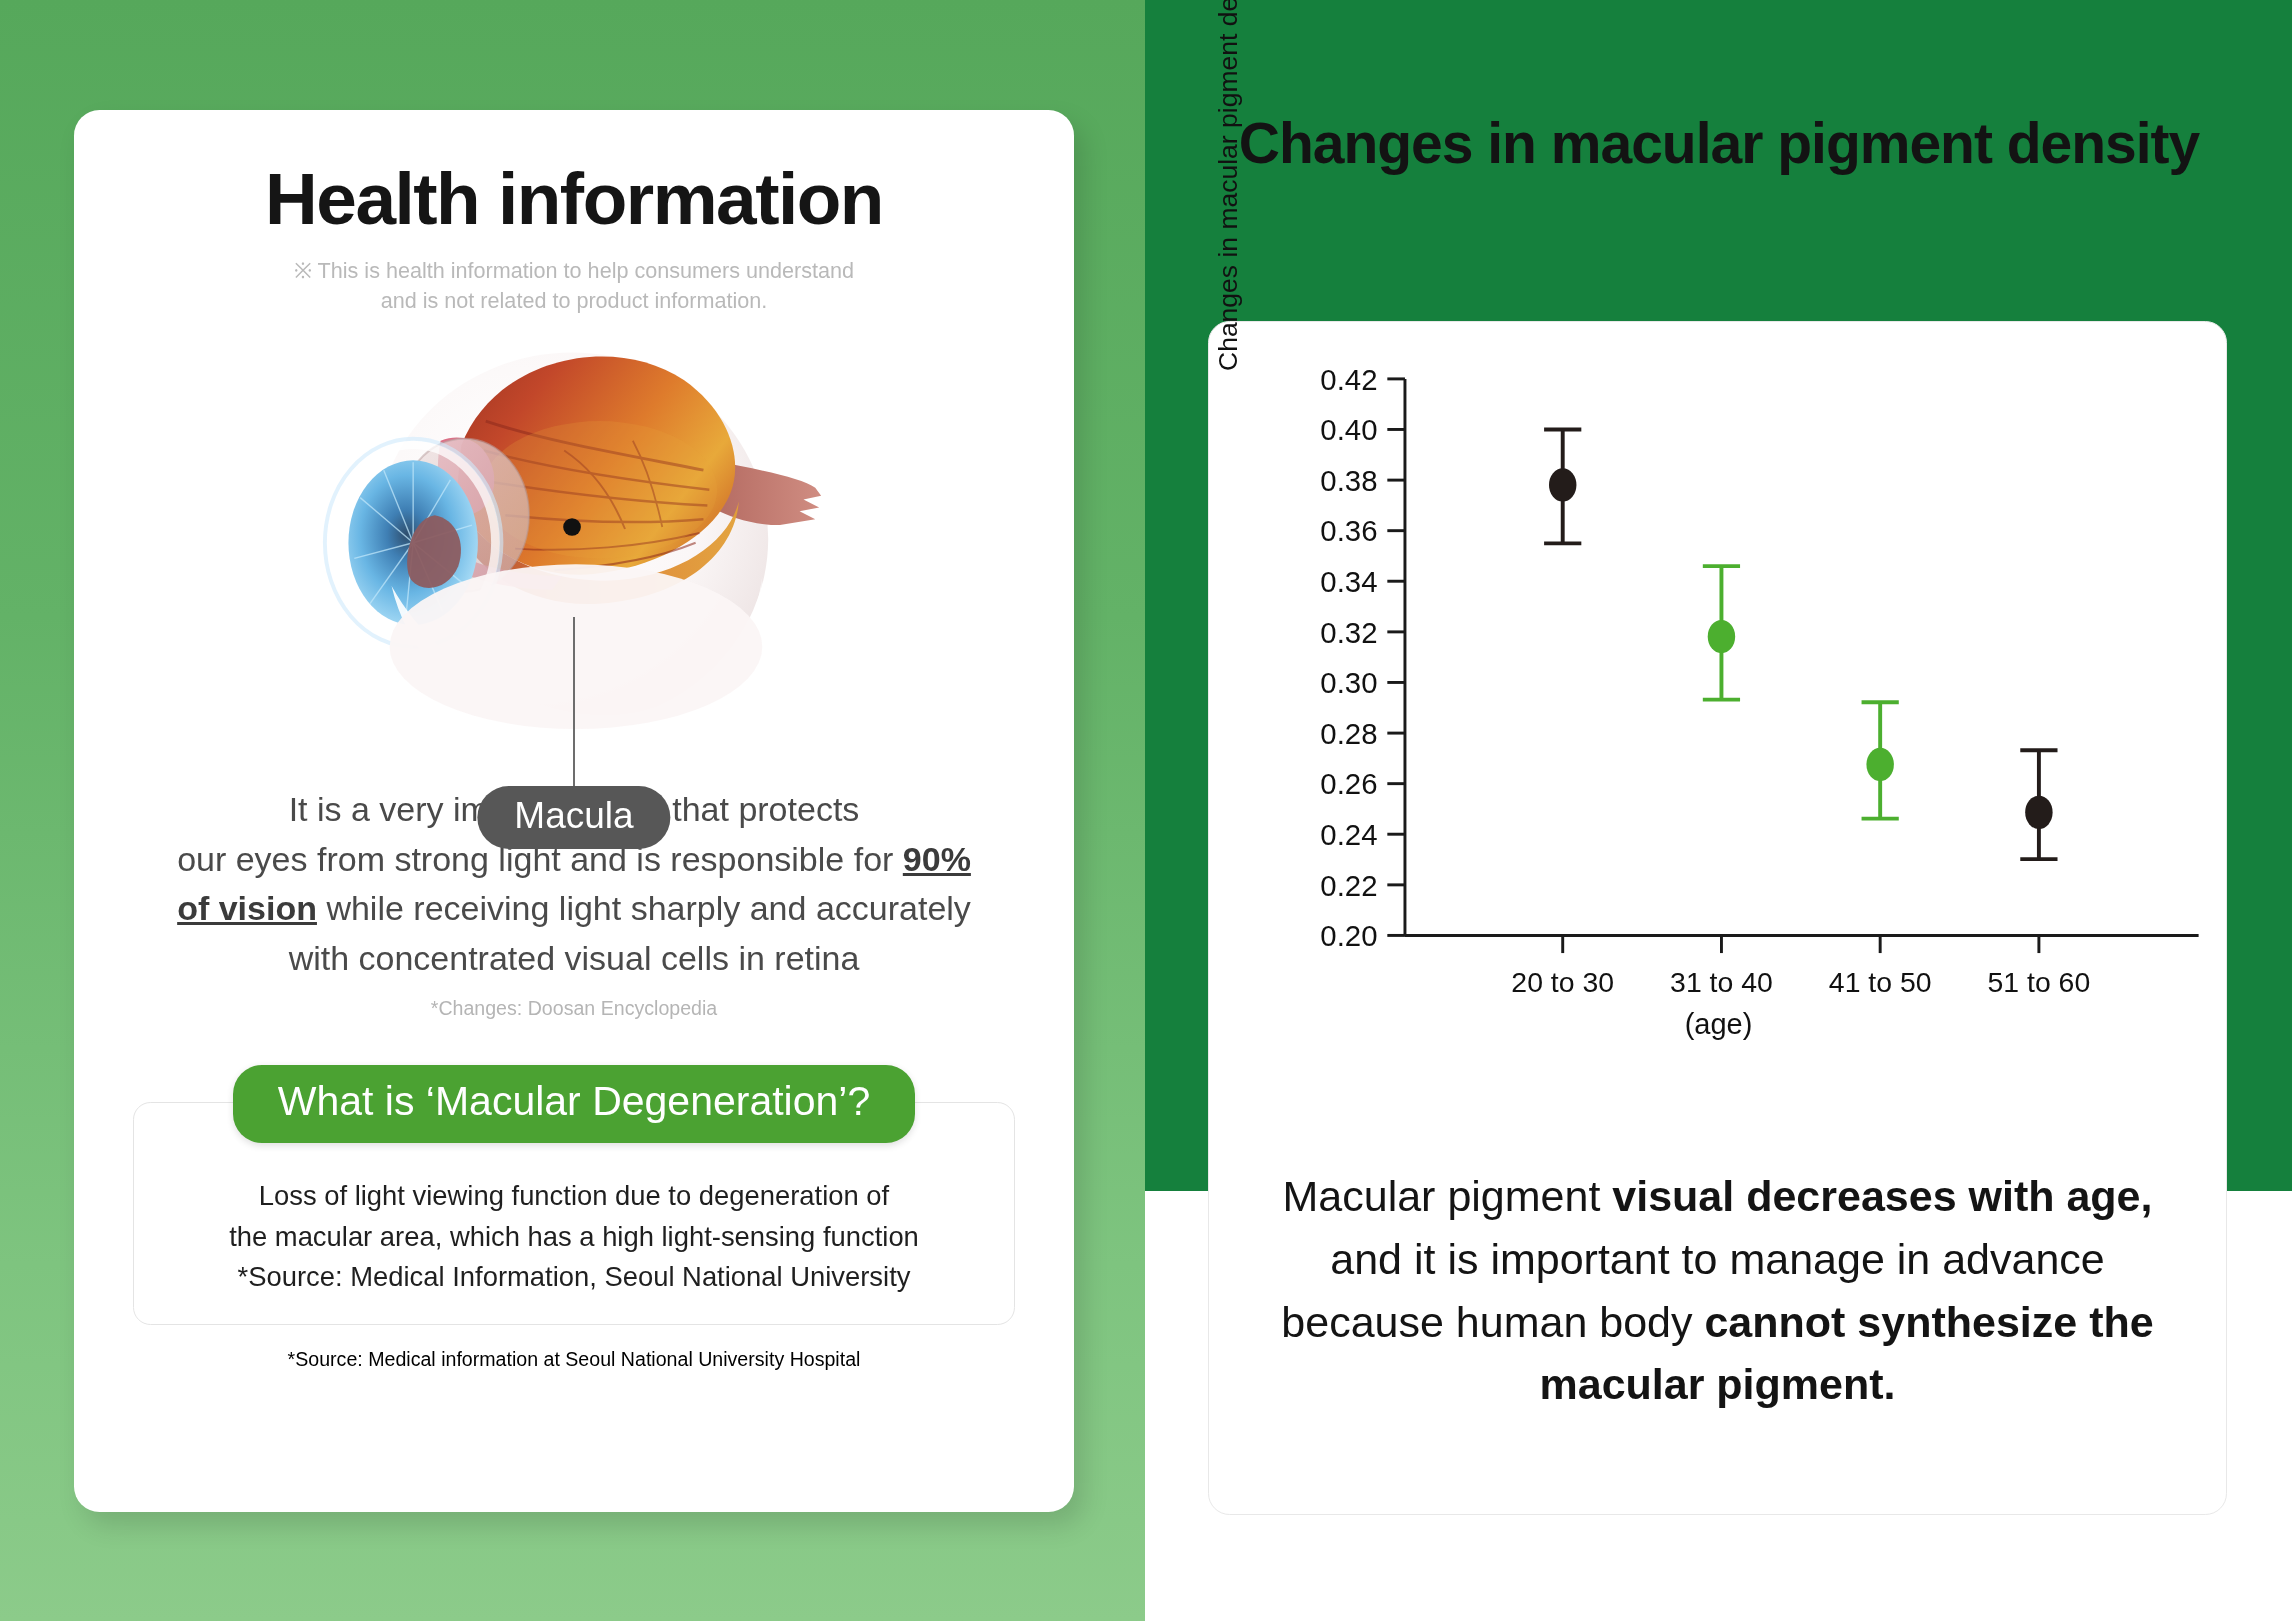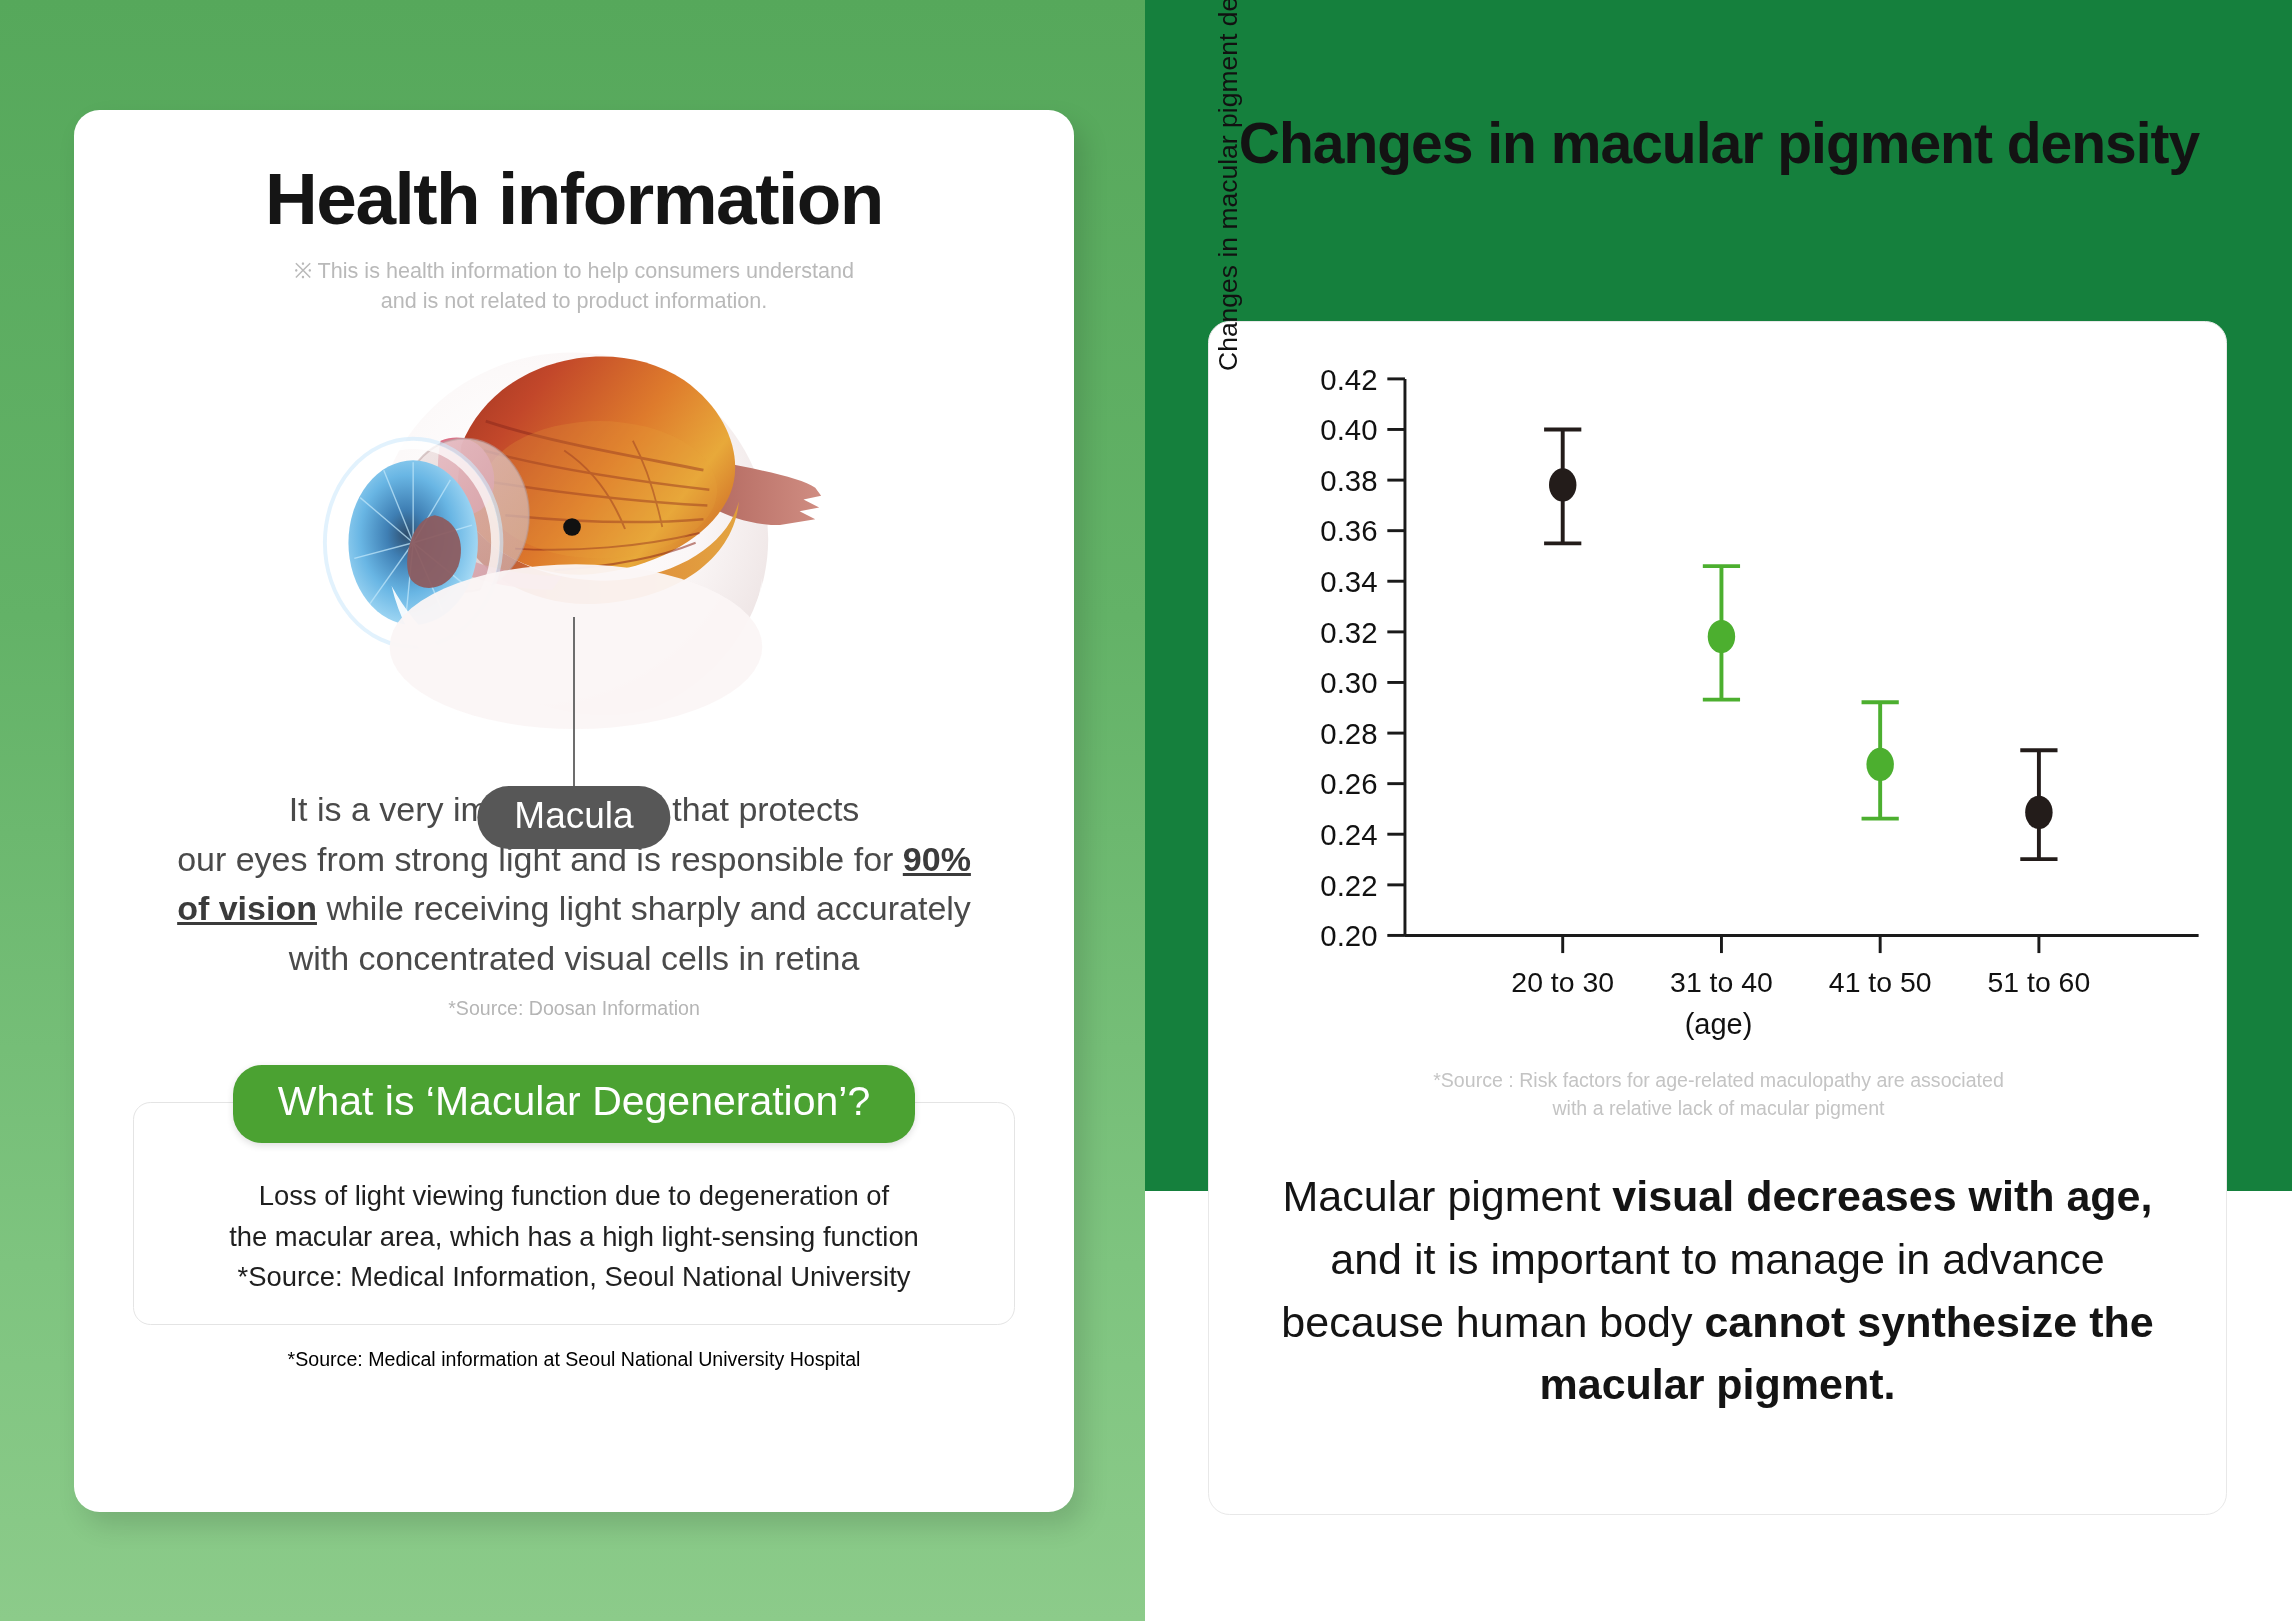--- a/index.html
+++ b/index.html
@@ -290,21 +290,21 @@
         <div class="macula-pill">Macula</div>
       </div>
 
       <div class="body-text">
         <span>It is a very important part that protects</span><br>
         <span>our eyes from strong light and is responsible for </span><b>90%</b><br>
         <b>of vision</b><span> while receiving light sharply and accurately</span><br>
         <span>with concentrated visual cells in retina</span>
       </div>
 
-      <div class="src-small">*Source: Doosan Information</div>
+      <div class="src-small">*Changes: Doosan Encyclopedia</div>
 
       <div class="degen-block">
         <div class="degen-banner">What is ‘Macular Degeneration’?</div>
         <div class="degen-box">
           <span>Loss of light viewing function due to degeneration of</span><br>
           <span>the macular area, which has a high light-sensing function</span><br>
           <span>*Source: Medical Information, Seoul National University</span>
         </div>
       </div>
 
@@ -398,24 +398,20 @@
           <g stroke="#231c1a" stroke-width="4" fill="none">
             <line x1="847" y1="437.0" x2="847" y2="548.1"></line>
             <line x1="828" y1="437.0" x2="866" y2="437.0"></line>
             <line x1="828" y1="548.1" x2="866" y2="548.1"></line>
           </g>
           <ellipse cx="847" cy="500.4" rx="14" ry="17" fill="#231c1a"></ellipse>
         </svg>
 
         <div class="xlabel">(age)</div>
 
-        <div class="chart-src">
-          <span>*Source : Risk factors for age-related maculopathy are associated</span><br>
-          <span>with a relative lack of macular pigment</span>
-        </div>
       </div>
 
       <div class="conclusion">
         <span>Macular pigment </span><b>visual decreases with age,</b><span> and it is important to manage in advance because human body </span><b>cannot synthesize the macular pigment.</b>
       </div>
     </div>
   </div>
 </div>
 
 

